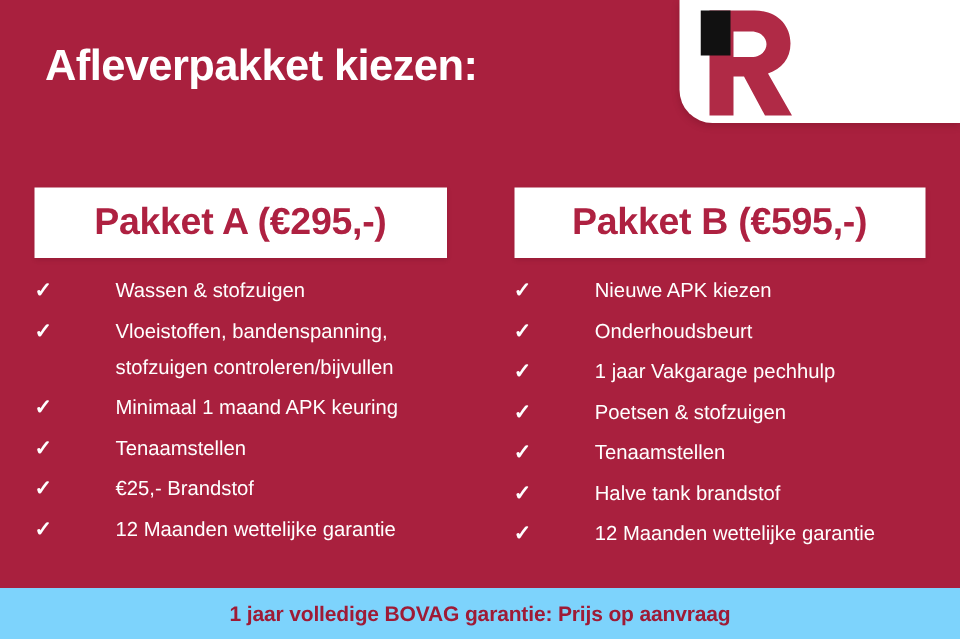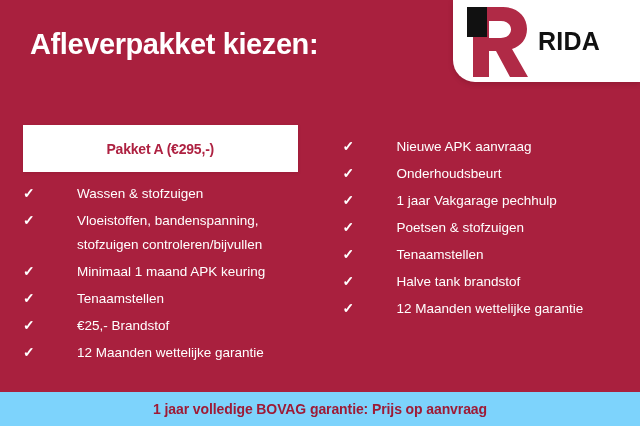--- a/index.html
+++ b/index.html
@@ -101,21 +101,21 @@
   .package-header {
     background: #ffffff;
     height: 47px;
     display: flex;
     align-items: center;
     justify-content: center;
     box-shadow: 0 1px 3px rgba(80,10,25,0.18);
   }
   .package-title {
     color: #AE2141;
-    font-size: 14px;
+    font-size: 25px;
     font-weight: bold;
     letter-spacing: -0.2px;
     white-space: nowrap;
   }
   .feature-list {
     list-style: none;
     margin: 10px 0 0 0;
     padding: 0;
   }
   .feature-item {
@@ -171,21 +171,20 @@
       <span id="logo-mark">
         <svg width="62" height="74" viewBox="0 0 62 74" xmlns="http://www.w3.org/2000/svg">
 
           <path d="M6 2 H36 C50 2 60 11 60 24 C60 34 54 41 45 44 L61 72 H43 L29 46 H22 V72 H6 Z
                    M22 16 V33 H34 C40 33 44 29 44 24.5 C44 20 40 16 34 16 Z" fill="#B02A46"></path>
 
           <rect x="0" y="2" width="20" height="30" fill="#111111"></rect>
         </svg>
       </span>
       <span id="logo-words">
-        <span class="logo-rida">RIDA</span>
       </span>
     </div>
   </div>
 
   <div id="packages">
 
     <div class="package">
       <div class="package-header">
         <span class="package-title">Pakket A (€295,-)</span>
       </div>
@@ -211,24 +210,27 @@
           <span class="feature-text">€25,- Brandstof</span>
         </li>
         <li class="feature-item">
           <span class="check-icon">✓</span>
           <span class="feature-text">12 Maanden wettelijke garantie</span>
         </li>
       </ul>
     </div>
 
     <div class="package">
+      <div class="package-header">
+        <span class="package-title">Pakket B (€595,-)</span>
+      </div>
       <ul class="feature-list">
         <li class="feature-item">
           <span class="check-icon">✓</span>
-          <span class="feature-text">Nieuwe APK aanvraag</span>
+          <span class="feature-text">Nieuwe APK kiezen</span>
         </li>
         <li class="feature-item">
           <span class="check-icon">✓</span>
           <span class="feature-text">Onderhoudsbeurt</span>
         </li>
         <li class="feature-item">
           <span class="check-icon">✓</span>
           <span class="feature-text">1 jaar Vakgarage pechhulp</span>
         </li>
         <li class="feature-item">

